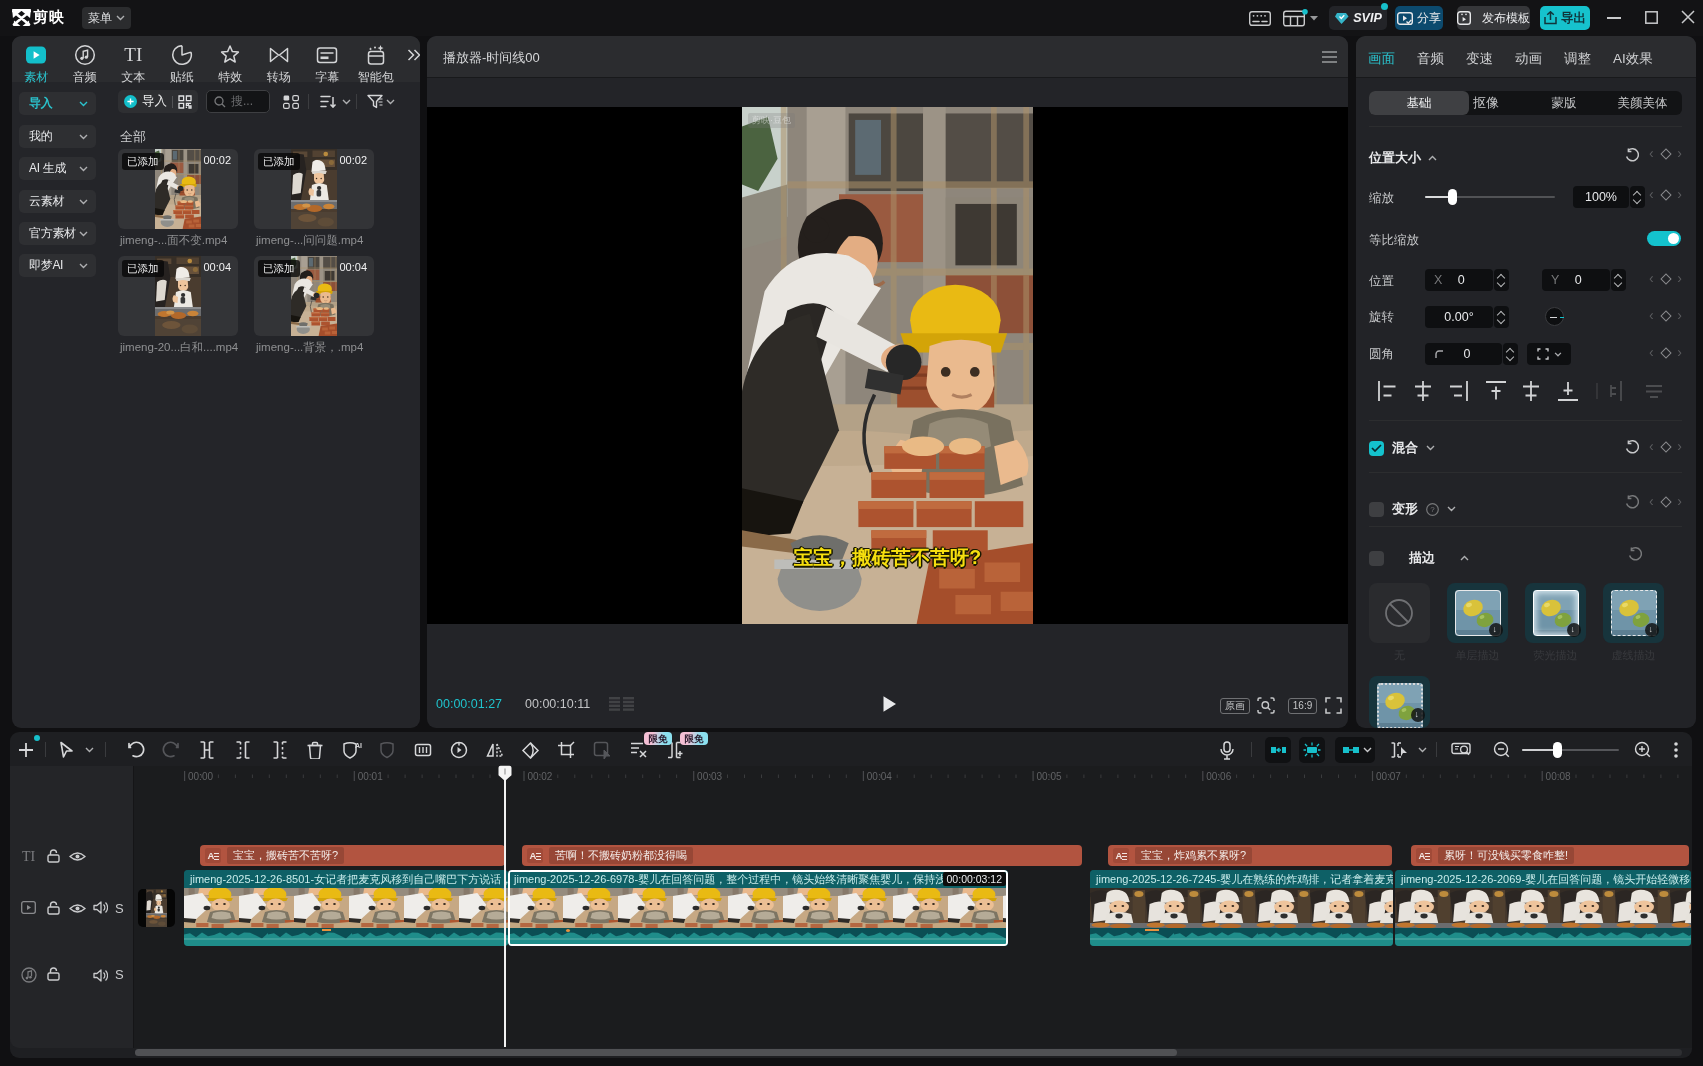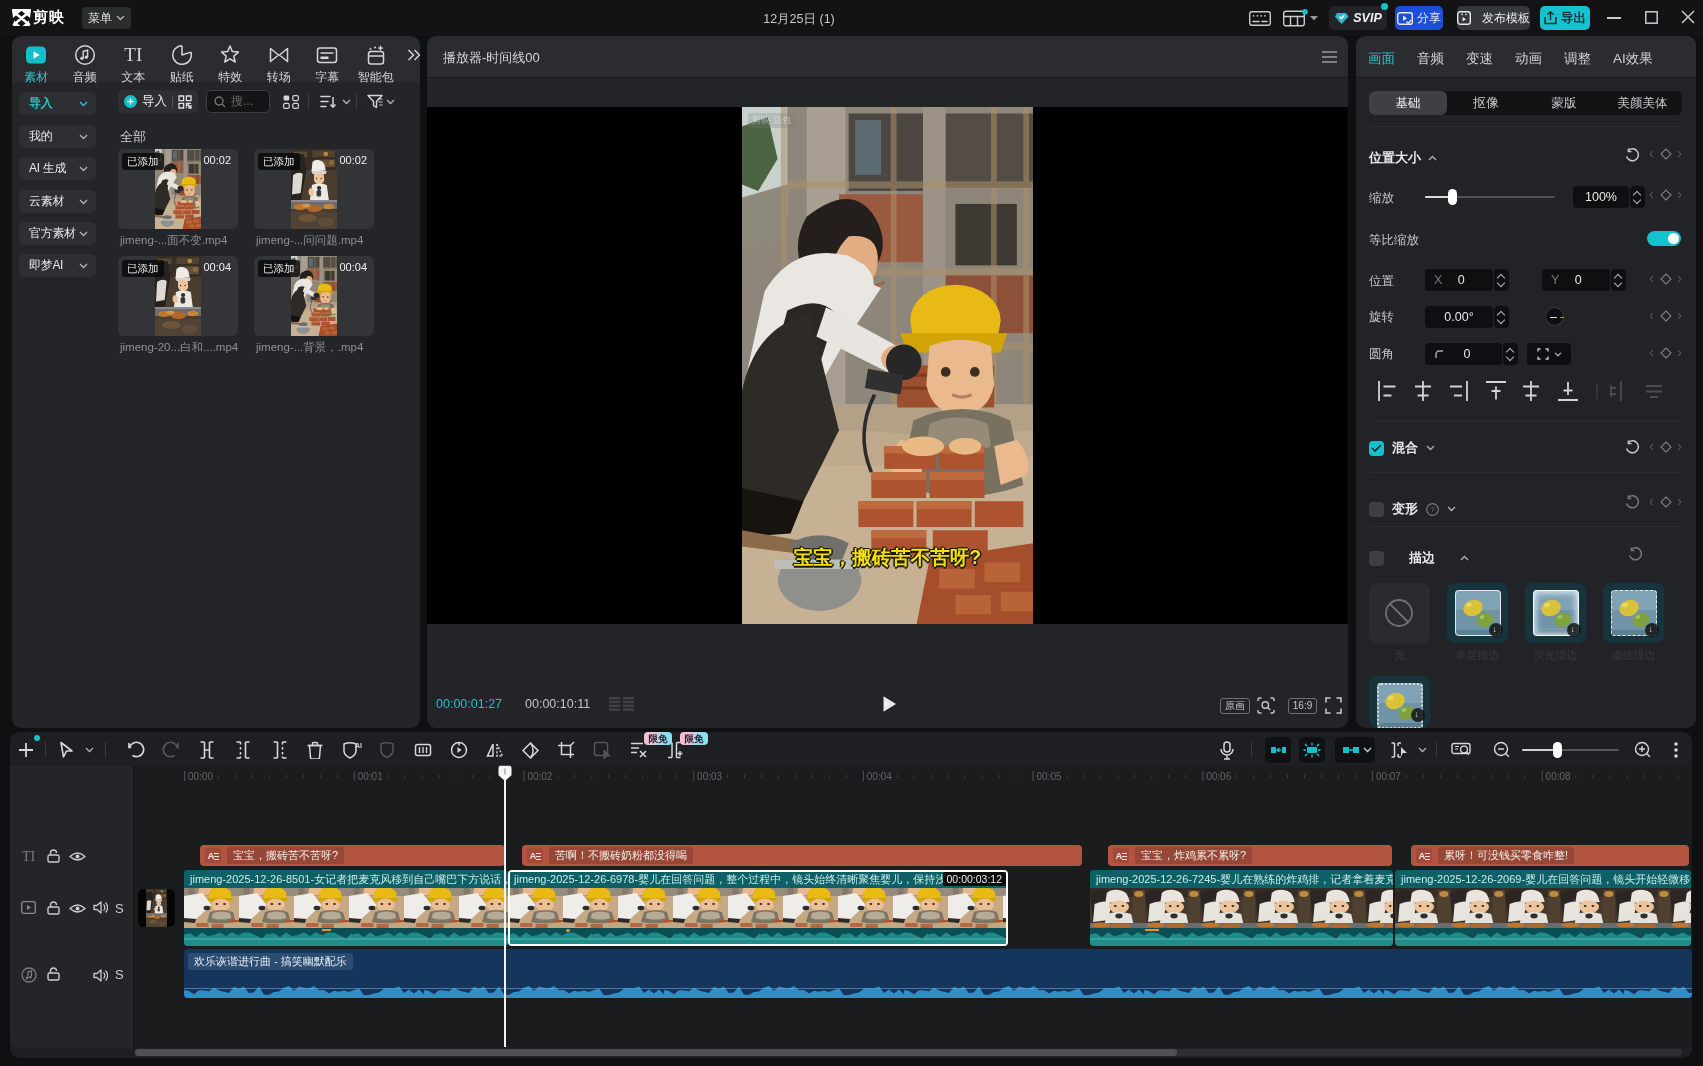--- a/index.html
+++ b/index.html
@@ -235,21 +235,20 @@
       <path d="M1.5 1 h7 l-6.5 5.5 Z M17.5 1 h-7 l6.5 5.5 Z M1 2.2 l16 13.3 M18 2.2 L2 15.5" stroke="#fff" stroke-width="2.6" fill="#fff" stroke-linecap="round"></path>
       <path d="M1.5 17 h7 l-6.5 -5.5 Z M17.5 17 h-7 l6.5 -5.5 Z" fill="#fff"></path>
     </svg>
     <div class="abs" style="left:33px;top:8px;font-size:15px;font-weight:bold;letter-spacing:1px;color:#fff">剪映</div>
     <div class="abs row" style="left:82px;top:7px;width:49px;height:22px;background:#2b2c2e;border-radius:4px;justify-content:center;gap:4px">
       <span style="font-size:12px;color:#dfe0e2">菜单</span>
       <svg width="9" height="6" viewBox="0 0 9 6">
         <path d="M1 1 l3.5 3.5 L8 1" stroke="#aeafb1" stroke-width="1.4" fill="none"></path>
       </svg>
     </div>
-    <div class="abs" style="left:0;right:105px;top:11px;text-align:center;font-size:12.5px;color:#c9cacc">12月25日 (1)</div>
     <svg class="abs" style="left:1249px;top:11px" width="22" height="15" viewBox="0 0 22 15">
       <rect x="0.7" y="0.7" width="20.6" height="13.6" rx="2.2" stroke="#c9cacc" stroke-width="1.4" fill="none"></rect>
       <path d="M4 10.5 h6 M13 10.5 h5" stroke="#c9cacc" stroke-width="1.6" stroke-linecap="round"></path>
       <circle cx="4.6" cy="4.8" r="0.9" fill="#c9cacc"></circle>
       <circle cx="8.4" cy="4.8" r="0.9" fill="#c9cacc"></circle>
       <circle cx="12.2" cy="4.8" r="0.9" fill="#c9cacc"></circle>
       <circle cx="16" cy="4.8" r="0.9" fill="#c9cacc"></circle>
     </svg>
     <svg class="abs" style="left:1283px;top:9px" width="36" height="18" viewBox="0 0 36 18">
       <rect x="0.7" y="2.2" width="20.6" height="14.6" rx="2.2" stroke="#c9cacc" stroke-width="1.4" fill="none"></rect>
@@ -258,21 +257,21 @@
       <path d="M27 7 l4 4.5 l4 -4.5" fill="#97989a"></path>
     </svg>
     <div class="abs row" style="left:1329px;top:6px;width:58px;height:24px;background:#232428;border-radius:5px;justify-content:center;gap:4px">
       <svg width="15" height="13" viewBox="0 0 15 13">
         <path d="M3 1 h9 l2.5 3.5 L7.5 12 L1 4.5 Z" fill="#35b5c9"></path>
         <path d="M5.5 4.5 l1.8 2 l3 -3.2" stroke="#fff" stroke-width="1.3" fill="none"></path>
       </svg>
       <span style="font-size:12.5px;font-weight:bold;font-style:italic;color:#f0f1f3">SVIP</span>
     </div>
     <div class="abs" style="left:1381px;top:3px;width:7px;height:7px;border-radius:50%;background:#17c0cb"></div>
-    <div class="abs row" style="left:1395px;top:6px;width:48px;height:24px;background:#1d4ed8;border-radius:5px;justify-content:center;gap:4px">
+    <div class="abs row" style="left:1395px;top:6px;width:48px;height:24px;background:#0c4a6e;border-radius:5px;justify-content:center;gap:4px">
       <svg width="16" height="13" viewBox="0 0 16 13">
         <rect x="0.7" y="0.7" width="14.6" height="11.6" rx="2.4" stroke="#e8e9eb" stroke-width="1.4" fill="none"></rect>
         <path d="M6 3.6 l4 2.7 l-4 2.7 Z" fill="#e8e9eb"></path>
         <path d="M9.5 9.5 l1.8 1.8 l3 -3.4" stroke="#e8e9eb" stroke-width="1.4" fill="none"></path>
       </svg>
       <span style="font-size:12px;color:#e8e9eb">分享</span>
     </div>
     <div class="abs row" style="left:1457px;top:6px;width:73px;height:24px;background:#36373a;border-radius:5px;justify-content:space-between;gap:4px">
       <svg width="14" height="14" viewBox="0 0 14 14">
         <rect x="0.7" y="0.7" width="12.6" height="12.6" rx="2.6" stroke="#e8e9eb" stroke-width="1.4" fill="none"></rect>
@@ -521,21 +520,21 @@
     <div class="abs row" style="left:12px;top:14px;gap:22px;font-size:13.5px;color:#d0d1d3">
       <span style="color:#2ac3cd">画面</span>
       <span>音频</span>
       <span>变速</span>
       <span>动画</span>
       <span>调整</span>
       <span>AI效果</span>
     </div>
     <div class="abs" style="left:0;top:41px;width:340px;height:1px;background:#18191b"></div>
     <div class="abs" style="left:13px;top:55px;width:313px;height:24px;background:#121315;border-radius:6px">
-      <div class="abs" style="left:0;top:0;width:78px;height:24px;background:#3f4043;border-radius:6px;text-align:center;line-height:24px;font-size:12.5px;color:#f0f1f3">基础</div>
+      <div class="abs" style="left:0;top:0;width:100px;height:24px;background:#3f4043;border-radius:6px;text-align:center;line-height:24px;font-size:12.5px;color:#f0f1f3">基础</div>
       <div class="abs" style="left:78px;top:0;width:78px;text-align:center;line-height:24px;font-size:13px;color:#c6c7c9">抠像</div>
       <div class="abs" style="left:156px;top:0;width:78px;text-align:center;line-height:24px;font-size:12.5px;color:#c6c7c9">蒙版</div>
       <div class="abs" style="left:234px;top:0;width:79px;text-align:center;line-height:24px;font-size:12.5px;color:#c6c7c9">美颜美体</div>
     </div>
     <div class="abs" style="left:13px;top:90px;width:313px;height:1px;background:#2c2d2f"></div>
     <div class="abs row" style="left:13px;top:113px;gap:7px">
       <span style="font-size:13px;font-weight:bold;color:#e8e9eb">位置大小</span>
       <svg width="9" height="6" viewBox="0 0 9 6">
         <path d="M1 5 l3.5 -3.5 L8 5" stroke="#aeafb1" stroke-width="1.4" fill="none"></path>
       </svg>
@@ -1061,27 +1060,20 @@
       <svg width="296" height="40">
         <rect width="296" height="40" fill="url(#patB)"></rect>
       </svg>
       <svg width="296" height="18" style="position:absolute;bottom:0">
         <rect width="296" height="18" fill="#0b4e54"></rect>
         <rect width="296" height="18" fill="url(#wavV)"></rect>
         <rect y="10.5" width="296" height="1" fill="#8fccc7" opacity=".55"></rect>
       </svg>
     </div>
 
-    <div class="abs" style="left:174px;top:217px;width:1508px;height:49px;background:#14365d;border-radius:4px;overflow:hidden">
-      <div class="abs" style="left:4px;top:4px;background:#2c4d72;border-radius:3px;padding:1px 6px;font-size:11px;color:#e4edf7">欢乐诙谐进行曲 - 搞笑幽默配乐</div>
-      <svg width="1508" height="24" style="position:absolute;bottom:0">
-        <rect width="1508" height="24" fill="url(#wavA)"></rect>
-      </svg>
-      <div class="abs" style="left:0;top:39px;width:1508px;height:1px;background:#7aa3cf;opacity:.6"></div>
-    </div>
 
     <div class="abs" style="left:494px;top:34px;width:1.6px;height:281px;background:#f2f2f2"></div>
     <svg class="abs" style="left:488px;top:33px" width="14" height="17" viewBox="0 0 14 17">
       <path d="M2.5 0.8 h9 a2 2 0 0 1 2 2 v7.4 L7 16 L0.5 10.2 V2.8 a2 2 0 0 1 2 -2 Z" fill="#f5f5f5"></path>
       <path d="M7 3.5 v6" stroke="#9a9a9a" stroke-width="1.2"></path>
     </svg>
 
     <div class="abs" style="left:125px;top:317px;width:1547px;height:7px;background:#2e2f32;border-radius:4px"></div>
     <div class="abs" style="left:125px;top:317px;width:1042px;height:7px;background:#505154;border-radius:4px"></div>
   </div>

